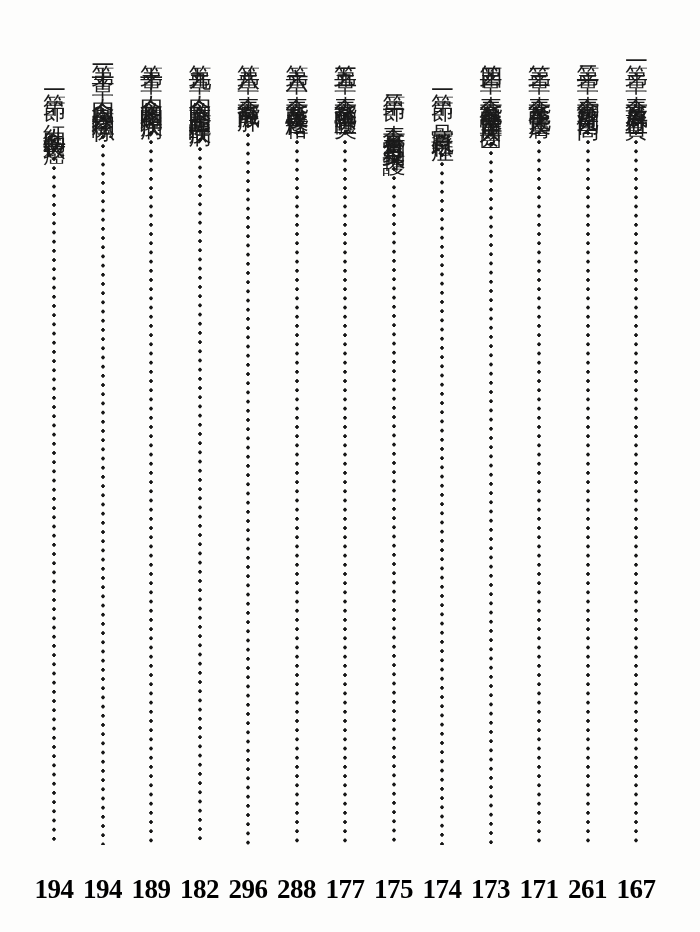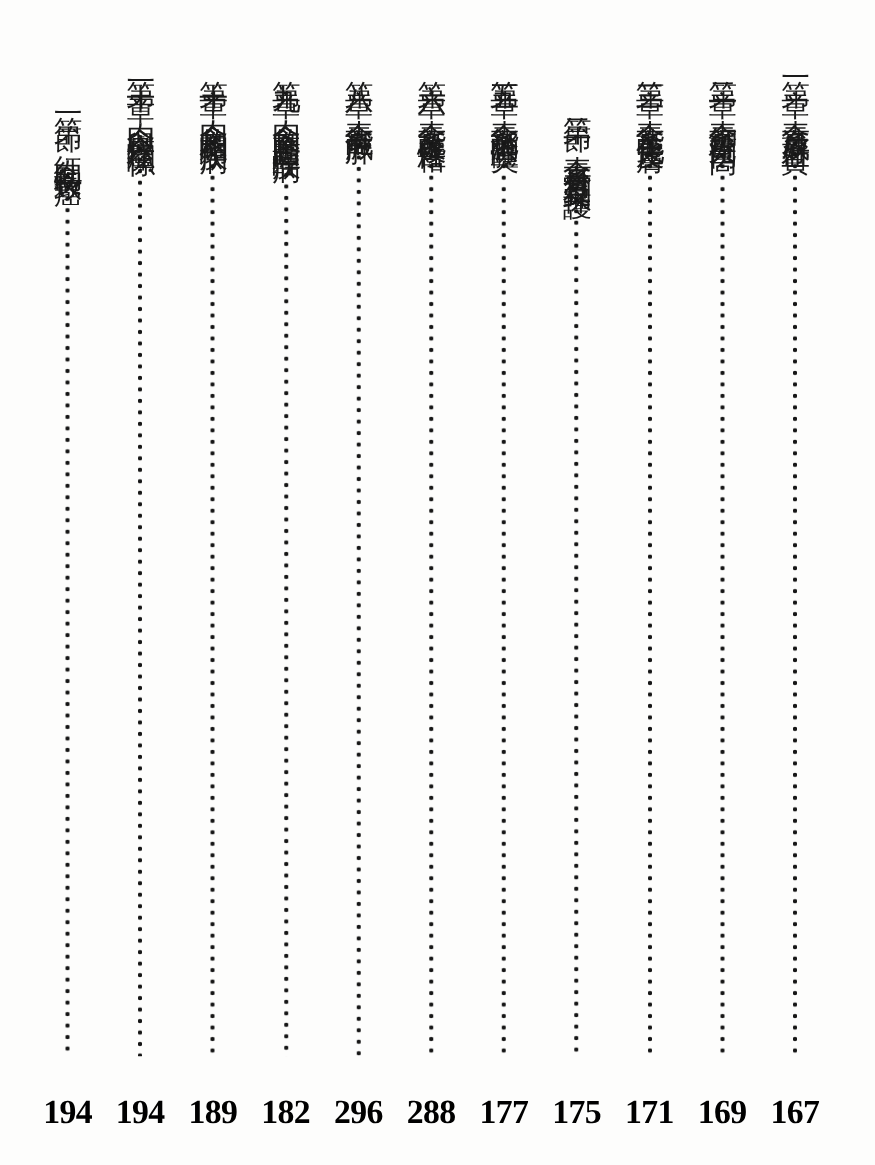--- a/index.html
+++ b/index.html
@@ -77,31 +77,41 @@
   <div class="toc-row">
   <div class="toc-col">
     <div class="entry-text"><span class="entry-label">第一章</span><span class="entry-title">素食造成好血質</span></div>
     <div class="leader"></div>
     <div class="page-num">167</div>
   </div>
 
   <div class="toc-col">
     <div class="entry-text"><span class="entry-label">第二章</span><span class="entry-title">素食鉀質比例高</span></div>
     <div class="leader"></div>
-    <div class="page-num">169</div>
+    <div class="page-num">261</div>
   </div>
 
 
   <div class="toc-col">
     <div class="entry-text"><span class="entry-label">第三章</span><span class="entry-title">素食能美化皮膚</span></div>
     <div class="leader"></div>
     <div class="page-num">171</div>
   </div>
 
+  <div class="toc-col">
+    <div class="entry-text"><span class="entry-label">第四章</span><span class="entry-title">素食能健全骨骼與牙齒</span></div>
+    <div class="leader"></div>
+    <div class="page-num">173</div>
+  </div>
 
+  <div class="toc-col indent">
+    <div class="entry-text"><span class="entry-label">第一節</span><span class="entry-title">骨質疏鬆症</span></div>
+    <div class="leader"></div>
+    <div class="page-num">174</div>
+  </div>
 
   <div class="toc-col indent">
     <div class="entry-text"><span class="entry-label">第二節</span><span class="entry-title">素食者骨質受到保護</span></div>
     <div class="leader"></div>
     <div class="page-num">175</div>
   </div>
 
   <div class="toc-col">
     <div class="entry-text"><span class="entry-label">第五章</span><span class="entry-title">素食能消除體臭</span></div>
     <div class="leader"></div>

